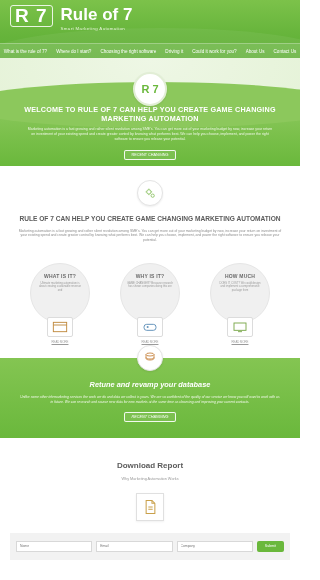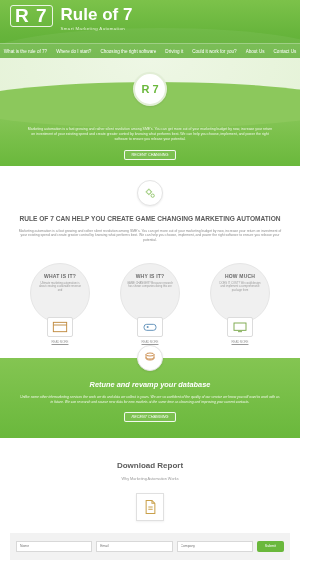--- a/index.html
+++ b/index.html
@@ -161,20 +161,21 @@
       <a href="#">About Us</a>
       <a href="#">Contact Us</a>
     </div>
   </div>
 
   <div class="hero">
     <div class="hero-curve"></div>
     <div class="hero-green"></div>
     <div class="hero-badge">R 7</div>
     <div class="hero-text">
+      <div class="hero-h1">WELCOME TO RULE OF 7 CAN HELP YOU CREATE GAME CHANGING MARKETING AUTOMATION</div>
       <div class="hero-p">Marketing automation is a fast growing and rather silent revolution among SME's. You can get more out of your marketing budget by now, increase your return on investment of your existing spend and create greater control by knowing what performs best. We can help you choose, implement, and power the right software to ensure you release your potential.</div>
       <span class="btn-ghost">RECENT CHANGING</span>
     </div>
   </div>
 
   <div class="sec2">
     <div class="circle-icon">
       <svg class="ico" width="13" height="13" viewBox="0 0 24 24" fill="none" stroke="#8ac060" stroke-width="1.6">
         <circle cx="9" cy="9" r="4"></circle>
         <circle cx="16" cy="16" r="3"></circle>

